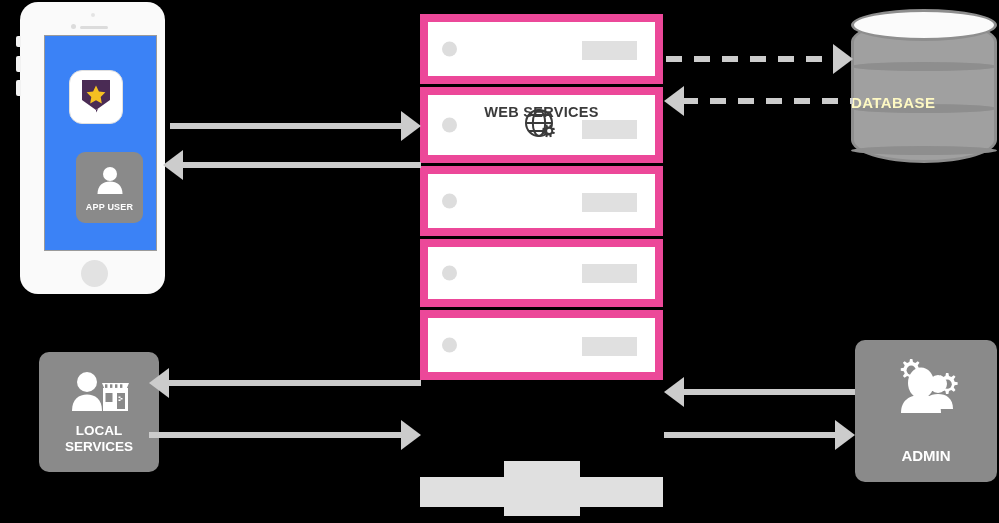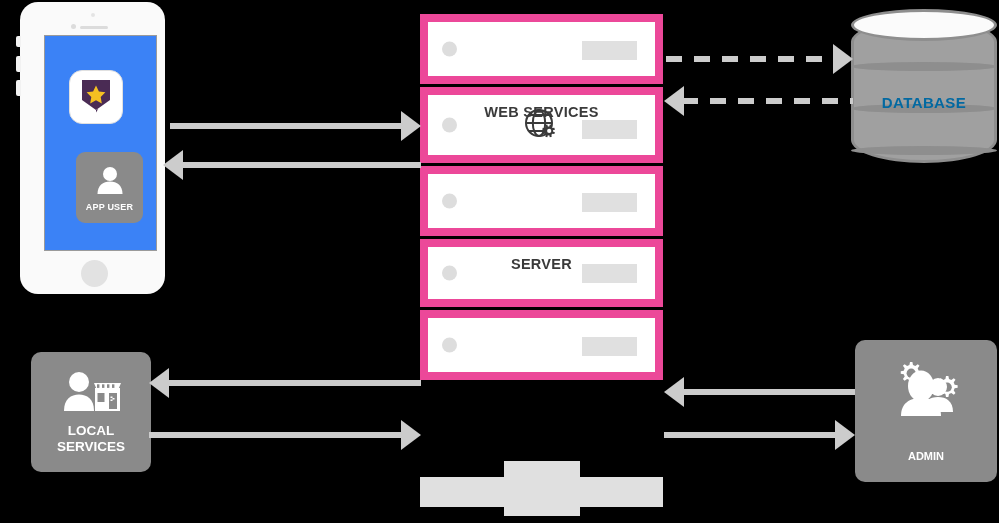--- a/index.html
+++ b/index.html
@@ -140,41 +140,40 @@
   }
   #db-top {
     position: absolute; left: 0; top: 3px;
     width: 146px; height: 32px;
     background: #fbfbfb;
     border: 3px solid #8e8e8e;
     border-radius: 50%;
   }
   #db-label {
     position: absolute; left: 0; top: 88px; width: 146px;
-    text-align: center;
-    color: #0369a1; font-size: 15px; font-weight: bold;
+    color: #fef9c3; font-size: 15px; font-weight: bold;
     letter-spacing: 0.4px;
   }
 
   
   .actor-box {
     position: absolute;
     background: #8a8a8a;
     border-radius: 10px;
     display: flex; flex-direction: column;
     align-items: center; justify-content: center;
   }
   .actor-label {
     color: #ffffff; font-weight: bold; text-align: center;
     line-height: 1.18;
   }
-  #local-merchants-node { left: 31px; top: 352px; width: 120px; height: 120px; }
+  #local-merchants-node { left: 39px; top: 352px; width: 120px; height: 120px; }
   #local-merchants-node .actor-label { font-size: 13.5px; margin-top: 6px; }
   #admin-node { left: 855px; top: 340px; width: 142px; height: 142px; }
-  #admin-node .actor-label { font-size: 11px; margin-top: 24px; }
+  #admin-node .actor-label { font-size: 15px; margin-top: 24px; }
 
   
   .arrow { position: absolute; }
   .arrow-line {
     position: absolute; top: 50%; transform: translateY(-50%);
     height: 6px; background: #cccccc;
   }
   .arrow-line.dashed {
     background: none;
     background-image: repeating-linear-gradient(to right,
@@ -260,21 +259,20 @@
       <span class="bay-slot"></span>
     </div>
 
     <div class="server-bay" style="height:70px">
       <span class="bay-led"></span>
       <span class="bay-slot"></span>
     </div>
 
     <div class="server-bay" style="height:68px">
       <span class="bay-led"></span>
-      <span class="bay-title">SERVER</span>
       <span class="bay-slot"></span>
     </div>
 
     <div class="server-bay" style="height:70px">
       <span class="bay-led"></span>
       <span class="bay-slot"></span>
     </div>
 
 
   </div>

